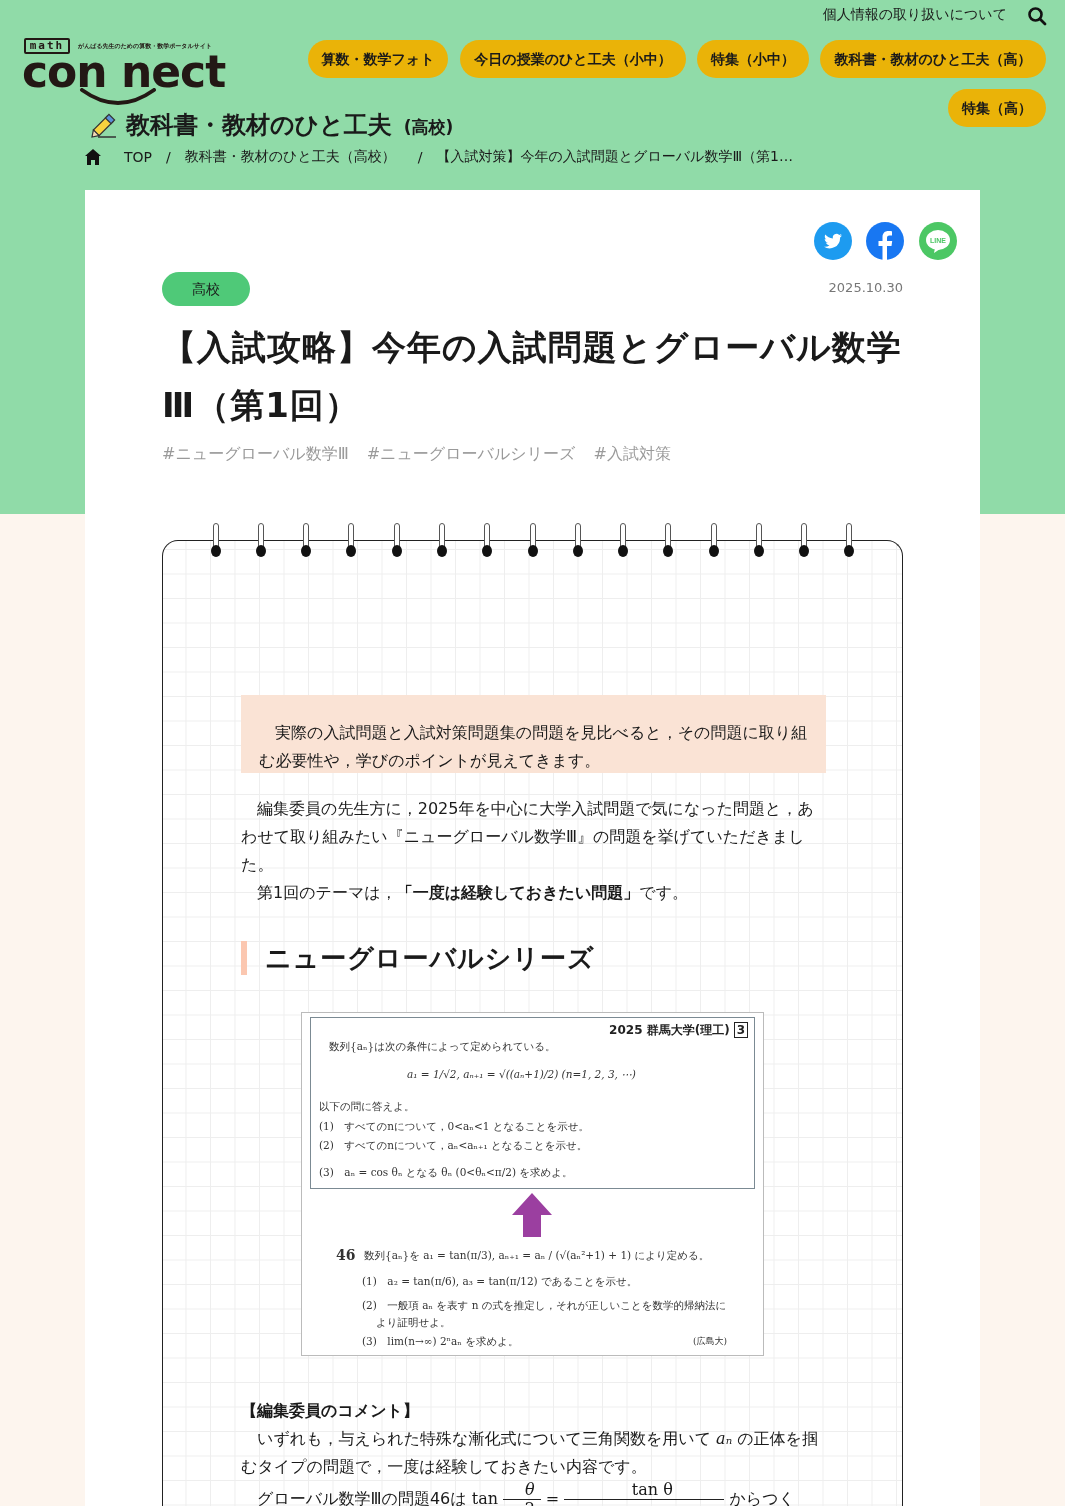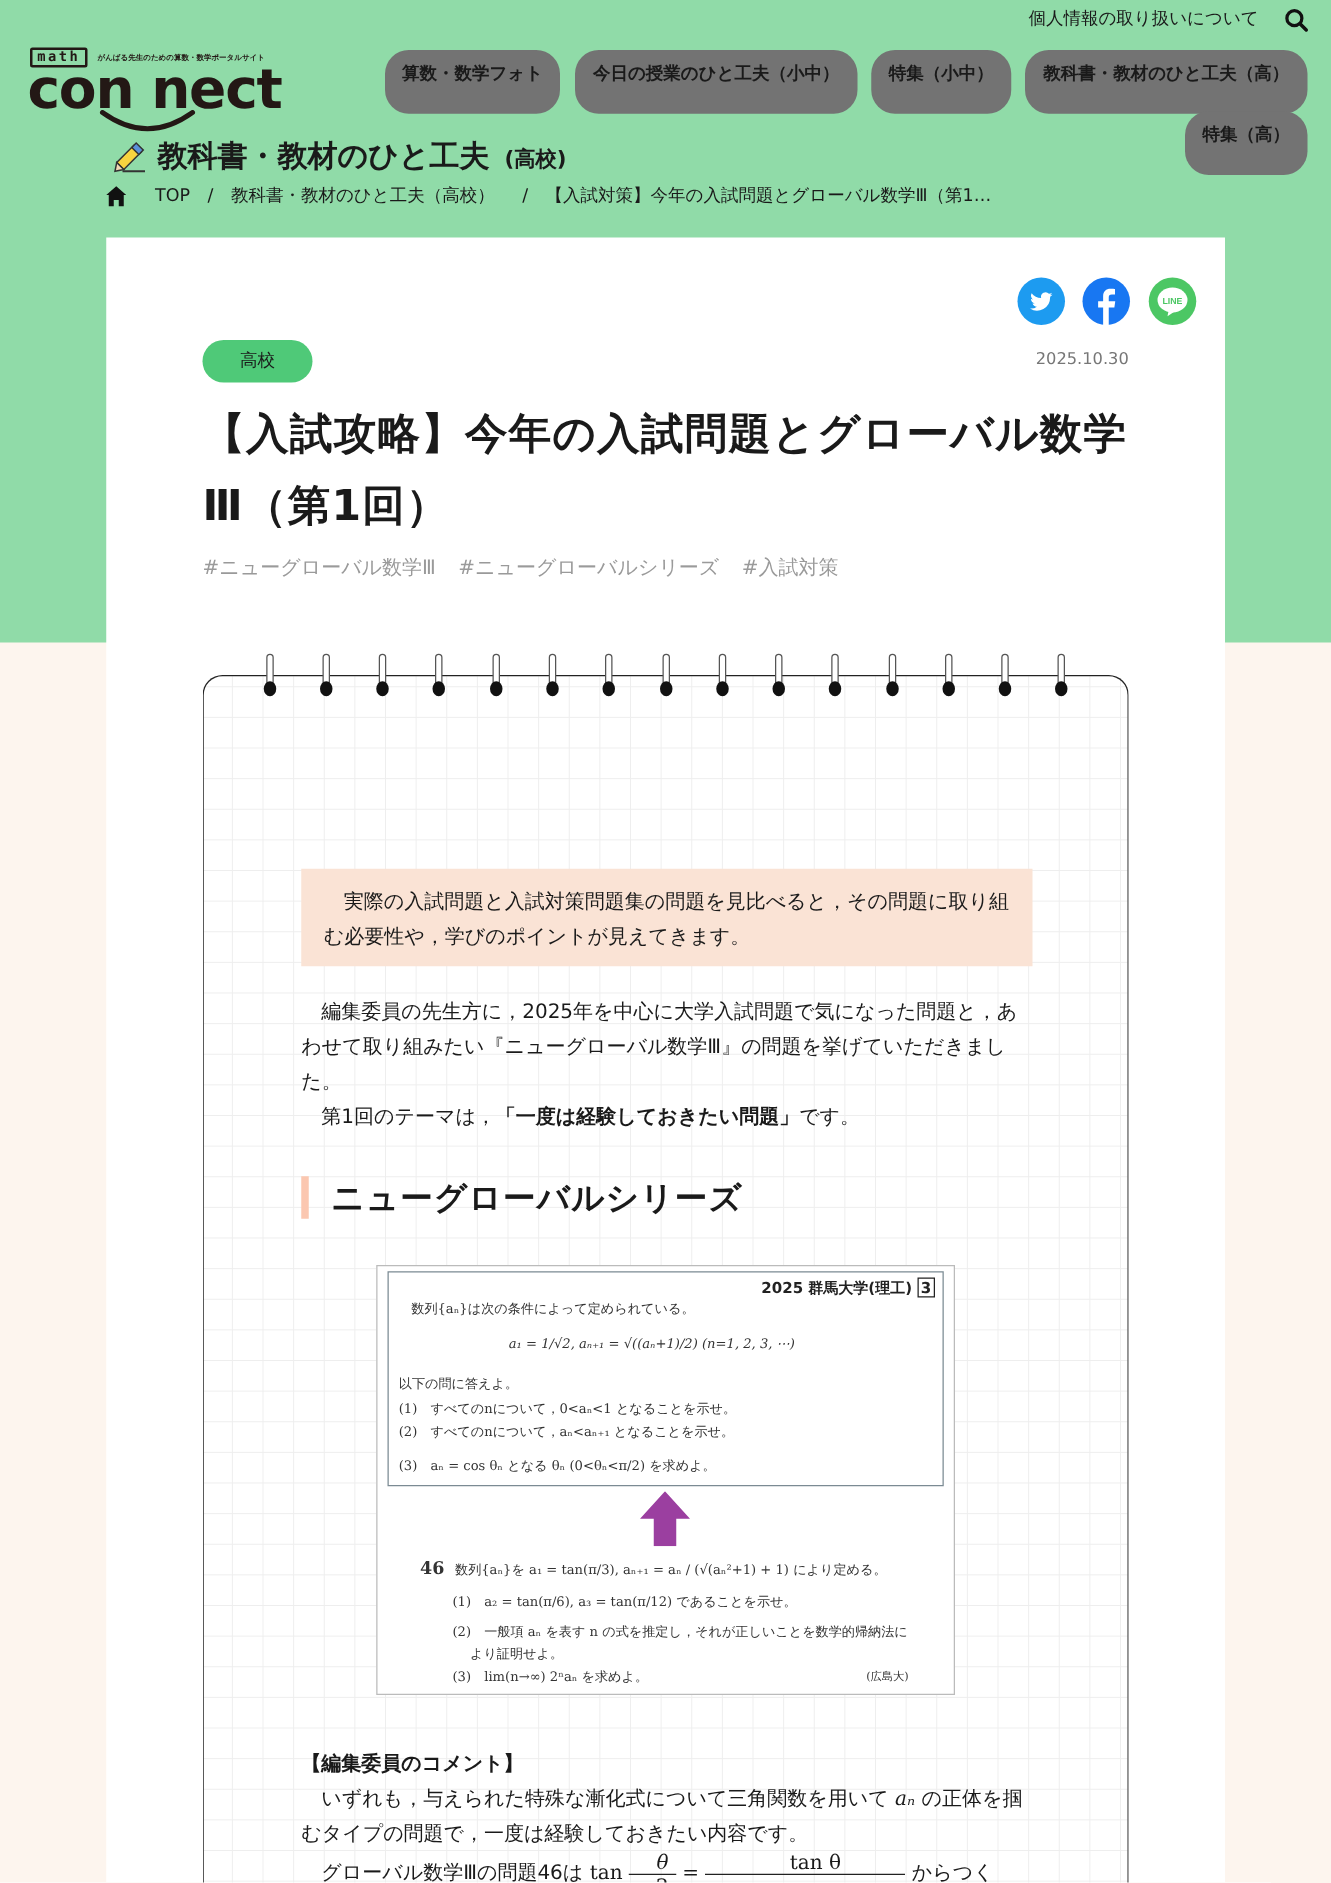--- a/index.html
+++ b/index.html
@@ -40,21 +40,21 @@
   .top-link {
     position: absolute; right: 58px; top: 6px; font-size: 14px; color: #1a1a1a;
   }
   .search-icon {
     position: absolute; right: 18px; top: 6px; width: 20px; height: 20px;
   }
   .nav {
     position: absolute; top: 40px; left: 308px; width: 740px;
   }
   .nav-pill {
-    position: absolute; height: 51px; background: #737373; border-radius: 19px;
+    position: absolute; height: 38px; background: #eab308; border-radius: 19px;
     font-size: 14px; font-weight: bold; line-height: 38px; text-align: center;
     color: #1a1a1a; white-space: nowrap;
   }
   .section-title {
     position: absolute; left: 90px; top: 108px; height: 34px;
     display: flex; align-items: center; gap: 8px; text-align: center;
   }
   .section-title .t1 { font-size: 24px; font-weight: bold; }
   .section-title .t2 { font-size: 17px; font-weight: bold; margin-left: 4px; padding-top: 4px;}
   .breadcrumb {
@@ -100,21 +100,21 @@
     position: absolute; left: 2px; top: 0; width: 6px; height: 28px;
     border: 1.5px solid #555; background: #fff; border-radius: 3px;
   }
   .ring .hole {
     position: absolute; left: 0; top: 22px; width: 10px; height: 12px;
     background: #111; border-radius: 50%;
   }
   .content { position: absolute; left: 78px; top: 0; width: 585px; }
   .lead-box {
     position: absolute; top: 154px; left: 0; width: 585px; height: 78px;
-    background: #fae3d5; padding: 12px 18px; font-size: 16px; line-height: 28px;
+    background: #fae3d5; padding: 24px 18px; font-size: 16px; line-height: 28px;
   }
   .body-text {
     position: absolute; top: 254px; left: 0; width: 585px; font-size: 16px; line-height: 28px;
   }
   .body-text p { text-indent: 1em; }
   .h2 {
     position: absolute; top: 400px; left: 0; height: 34px; display: flex; align-items: center;
   }
   .h2 .bar { width: 6px; height: 34px; background: #fbc7b0; margin-right: 18px; }
   .h2 .txt { font-size: 26px; font-weight: bold; letter-spacing: 1px; }

